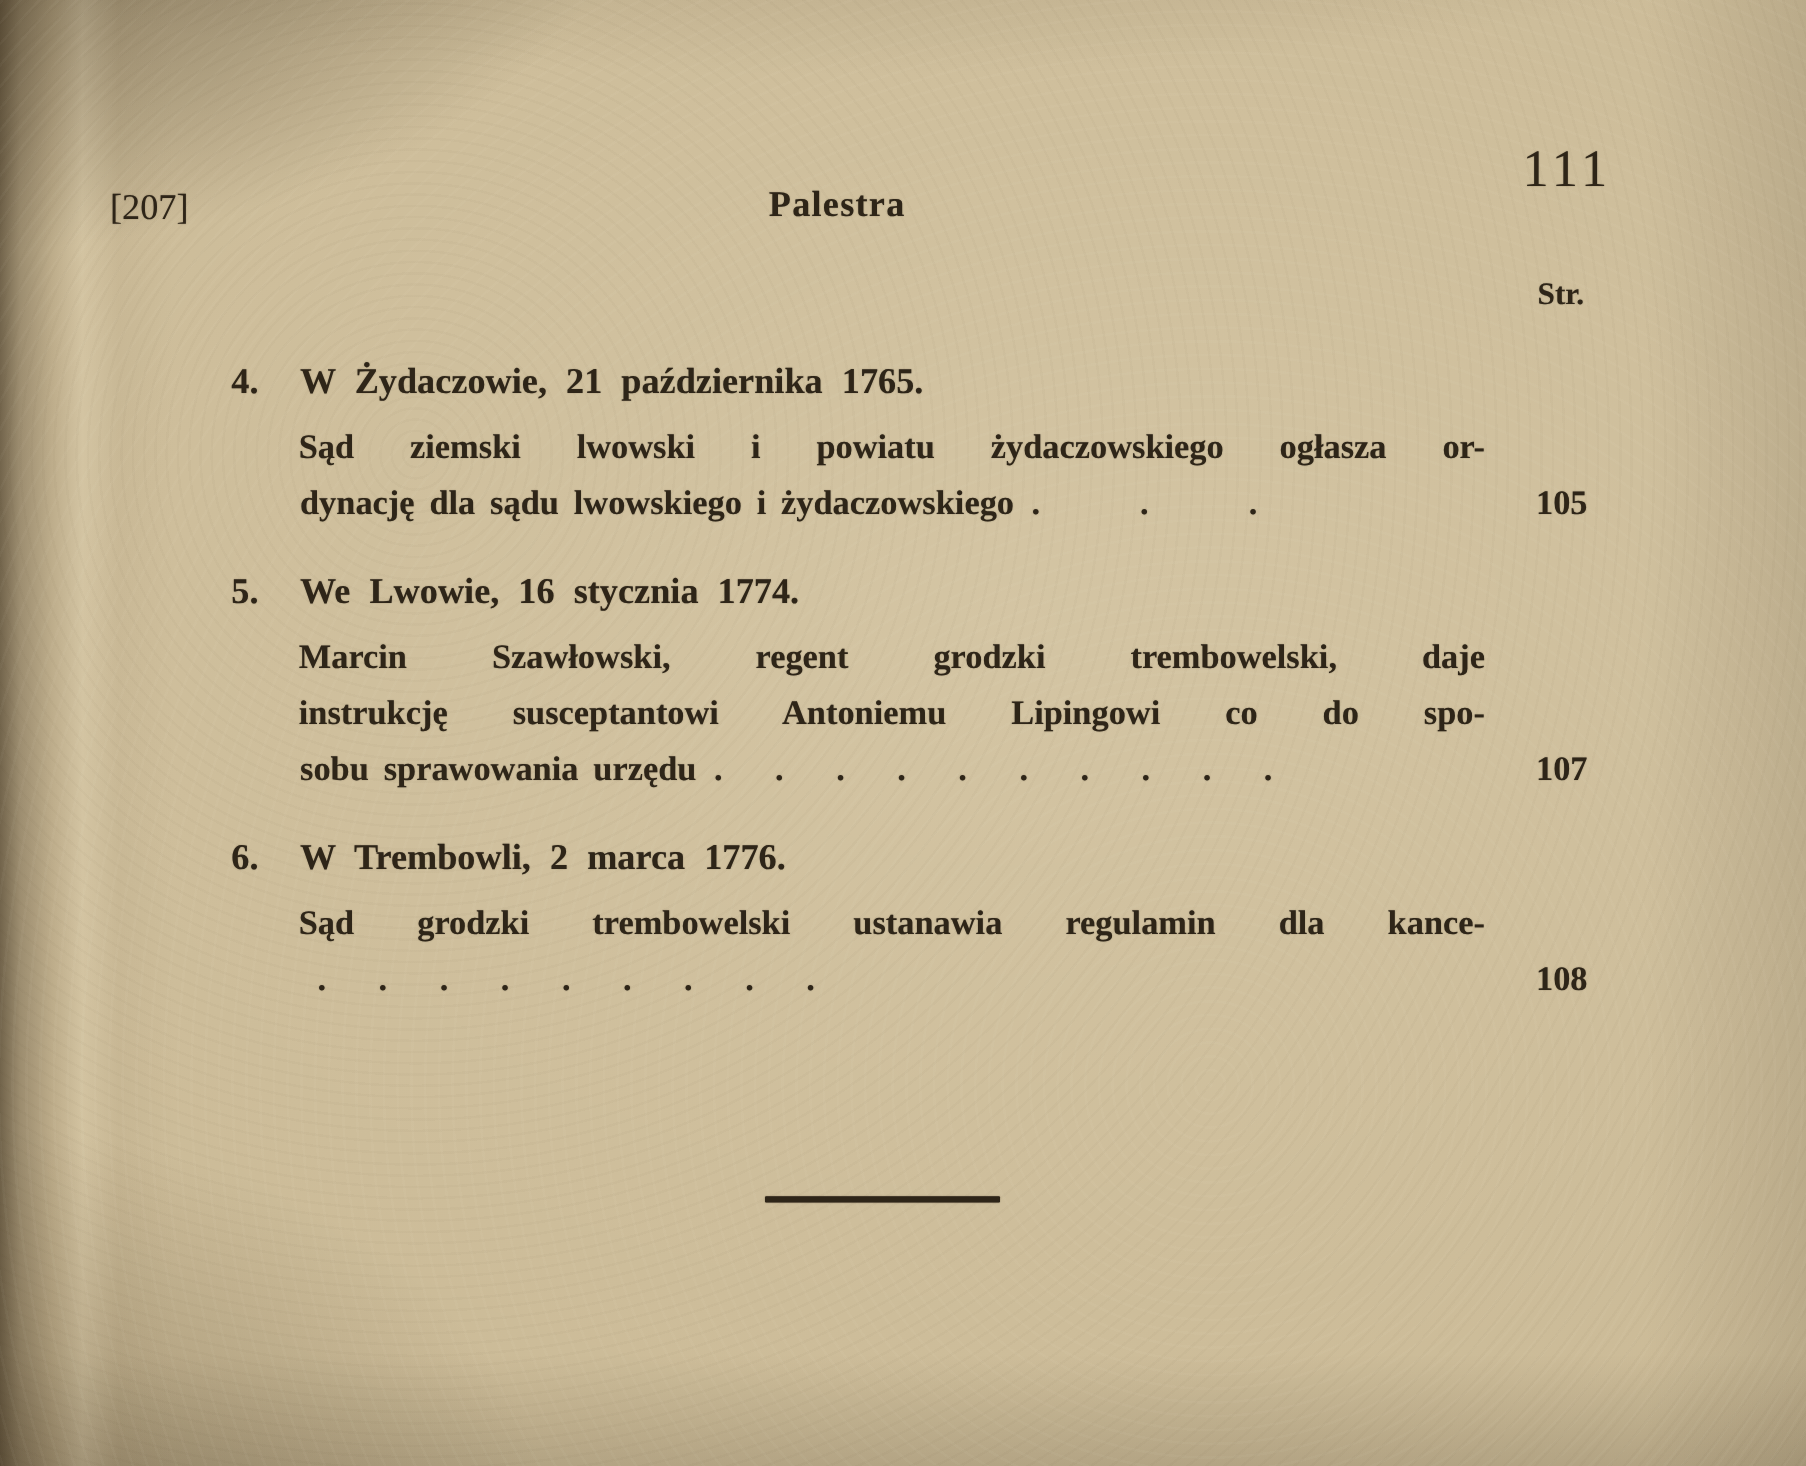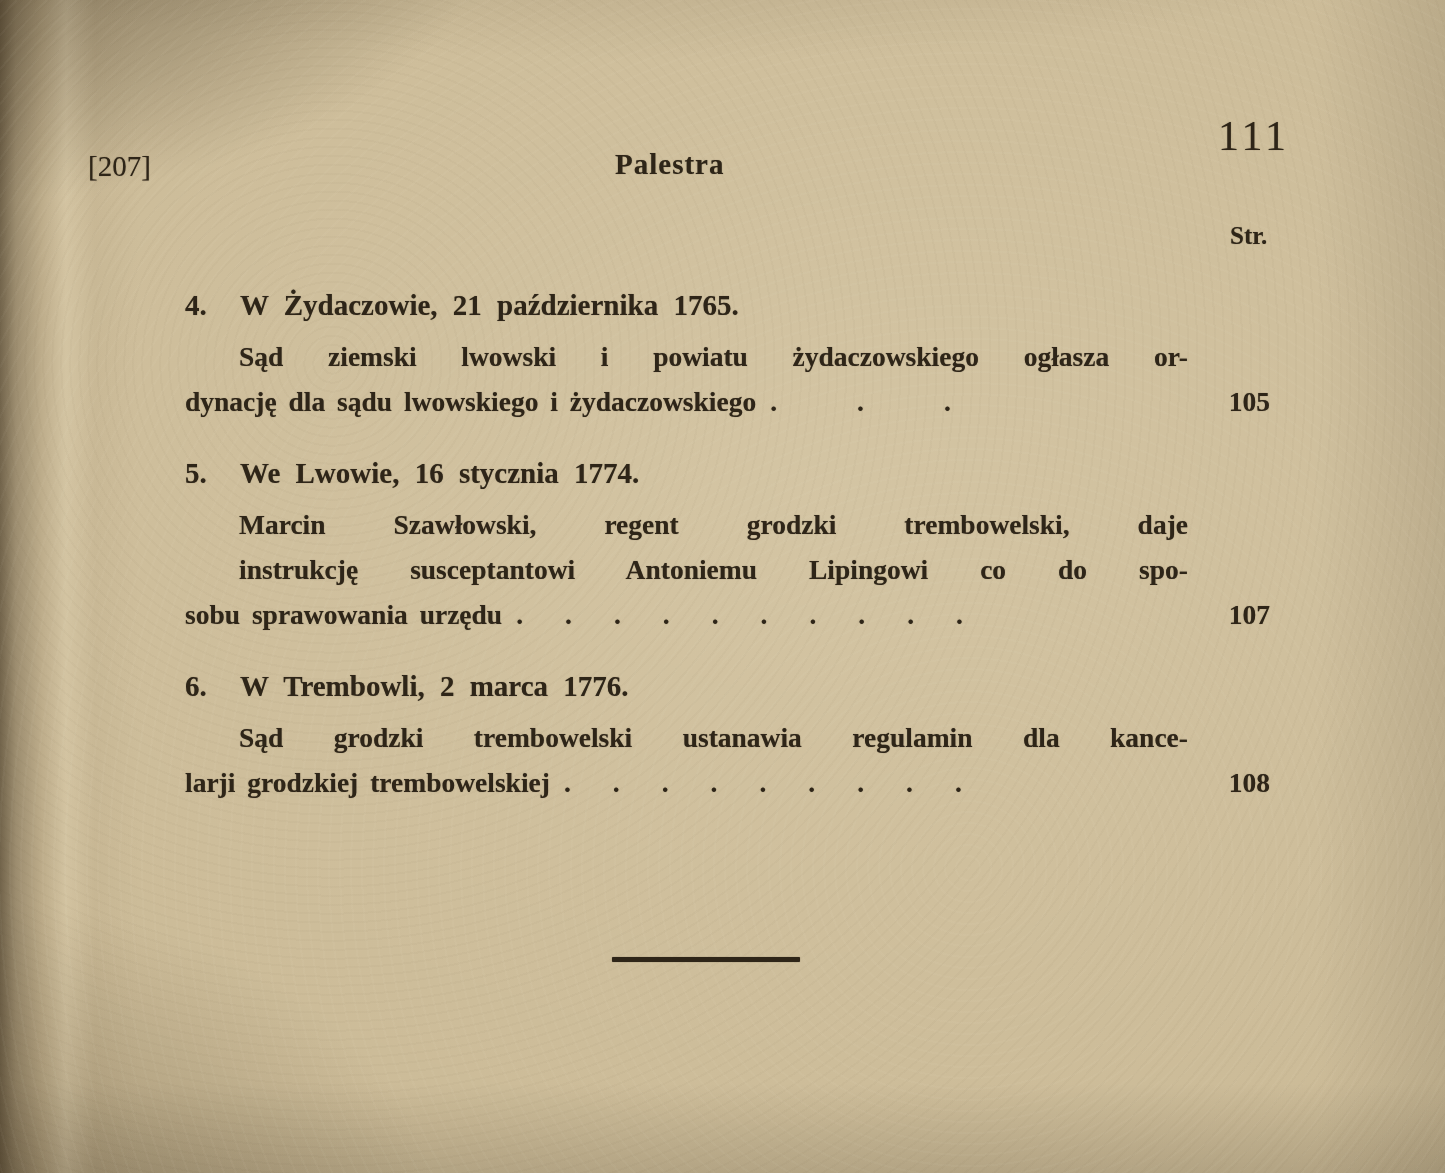--- a/index.html
+++ b/index.html
@@ -31,21 +31,21 @@
   .running-head{position:absolute;left:615px;top:148px;font-size:29px;font-weight:700;letter-spacing:1px;}
   .folio{position:absolute;left:1218px;top:112px;font-size:42px;font-weight:400;letter-spacing:4px;}
   .str-label{position:absolute;left:1230px;top:222px;font-size:25px;font-weight:700;}
 
   .toc{position:absolute;left:185px;top:284px;width:1085px;}
   .entry{margin-bottom:28px;}
   .entry-heading{font-size:29px;font-weight:700;word-spacing:8px;line-height:42px;margin-bottom:8px;}
   .num{display:inline-block;width:55px;}
   .body-line{margin-left:54px;font-size:27.5px;font-weight:700;line-height:45px;word-spacing:5px;}
   .just{text-align:justify;text-align-last:justify;padding-right:82px;}
-  .last-line{display:flex;align-items:baseline;font-size:27.5px;font-weight:700;line-height:45px;word-spacing:5px;}
+  .last-line{margin-left:55px;display:flex;align-items:baseline;font-size:27.5px;font-weight:700;line-height:45px;word-spacing:5px;}
   .dots{flex:1;overflow:hidden;white-space:nowrap;direction:rtl;text-align:left;letter-spacing:42px;padding-left:14px;}
   .dots.wide{letter-spacing:80px;}
   .pref{min-width:64px;text-align:right;}
 
   .divider{position:absolute;left:612px;top:957px;width:188px;height:5px;background:#2e2518;border-radius:1px;box-shadow:0 0 1px rgba(46,37,24,0.6);}
 </style>
 </head>
 <body>
 
 <div class="page">
@@ -82,21 +82,20 @@
         <span class="pref">107</span>
       </div>
     </section>
 
     <section class="entry ink">
       <div class="entry-heading">
         <span class="num">6.</span><span>W Trembowli, 2 marca 1776.</span>
       </div>
       <div class="body-line just">Sąd grodzki trembowelski ustanawia regulamin dla kance-</div>
       <div class="last-line">
-        <span>larji grodzkiej trembowelskiej</span>
         <span class="dots">.........</span>
         <span class="pref">108</span>
       </div>
     </section>
 
   </div>
 
   <div class="divider"></div>
 </div>
 

